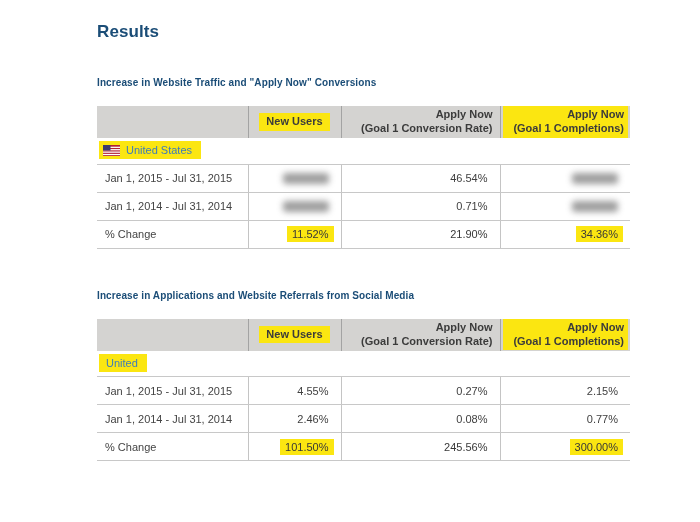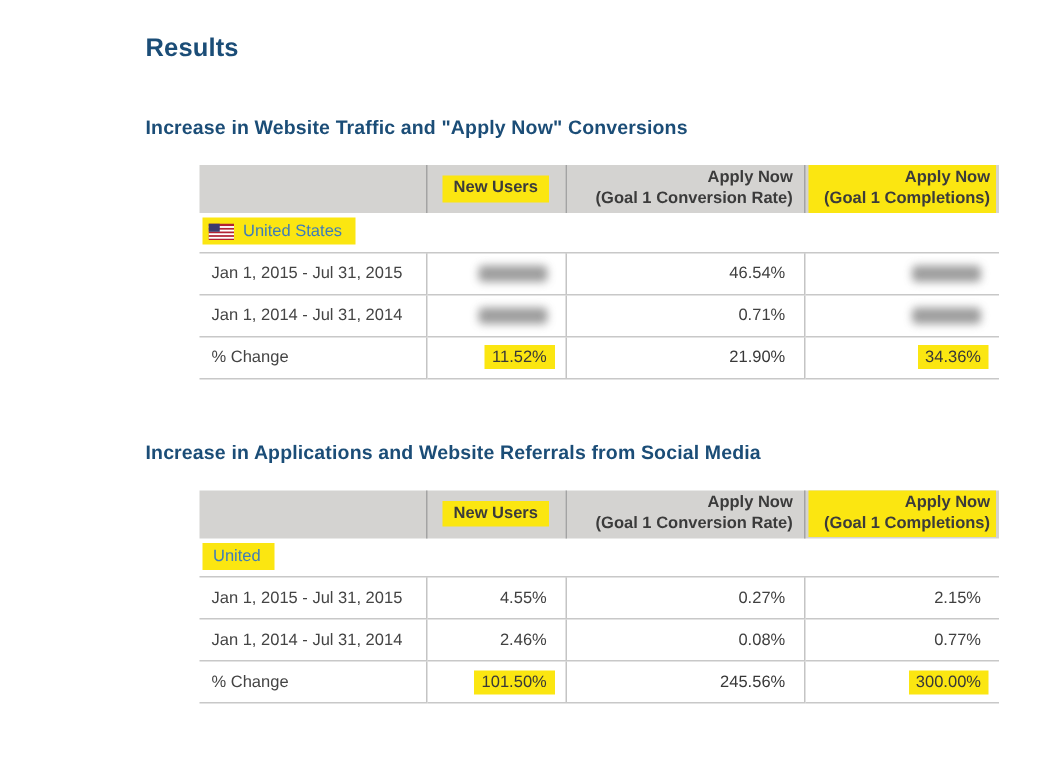--- a/index.html
+++ b/index.html
@@ -10,29 +10,29 @@
     font-family: "Liberation Sans", sans-serif;
     color: #404040;
   }
   .page { padding: 22px 0 0 97px; width: 650px; }
 
   .page-title {
     font-size: 17px; font-weight: bold; color: #1b4d77;
     margin: 0 0 35px 0; letter-spacing: .1px;
   }
   .section-heading {
-    font-size: 13px; font-weight: bold; color: #1b4d77;
+    font-size: 10px; font-weight: bold; color: #1b4d77;
     margin: 0 0 18px 0; letter-spacing: .1px;
   }
   .section-heading.last { margin: 41px 0 0 0; }
 
   table.report-table {
     border-collapse: collapse; table-layout: fixed;
     width: 533px; margin-bottom: 41px;
-    font-size: 11px; color: #404040; margin-left: 36px;
+    font-size: 11px; color: #404040;
   }
   col.c0 { width: 151px; }
   col.c1 { width: 93px; }
   col.c2 { width: 159px; }
   col.c3 { width: 130px; }
 
   thead th {
     background: #d4d3d1; height: 32px;
     font-size: 11px; font-weight: bold; color: #3b3b3b;
     vertical-align: middle; line-height: 1.25;

